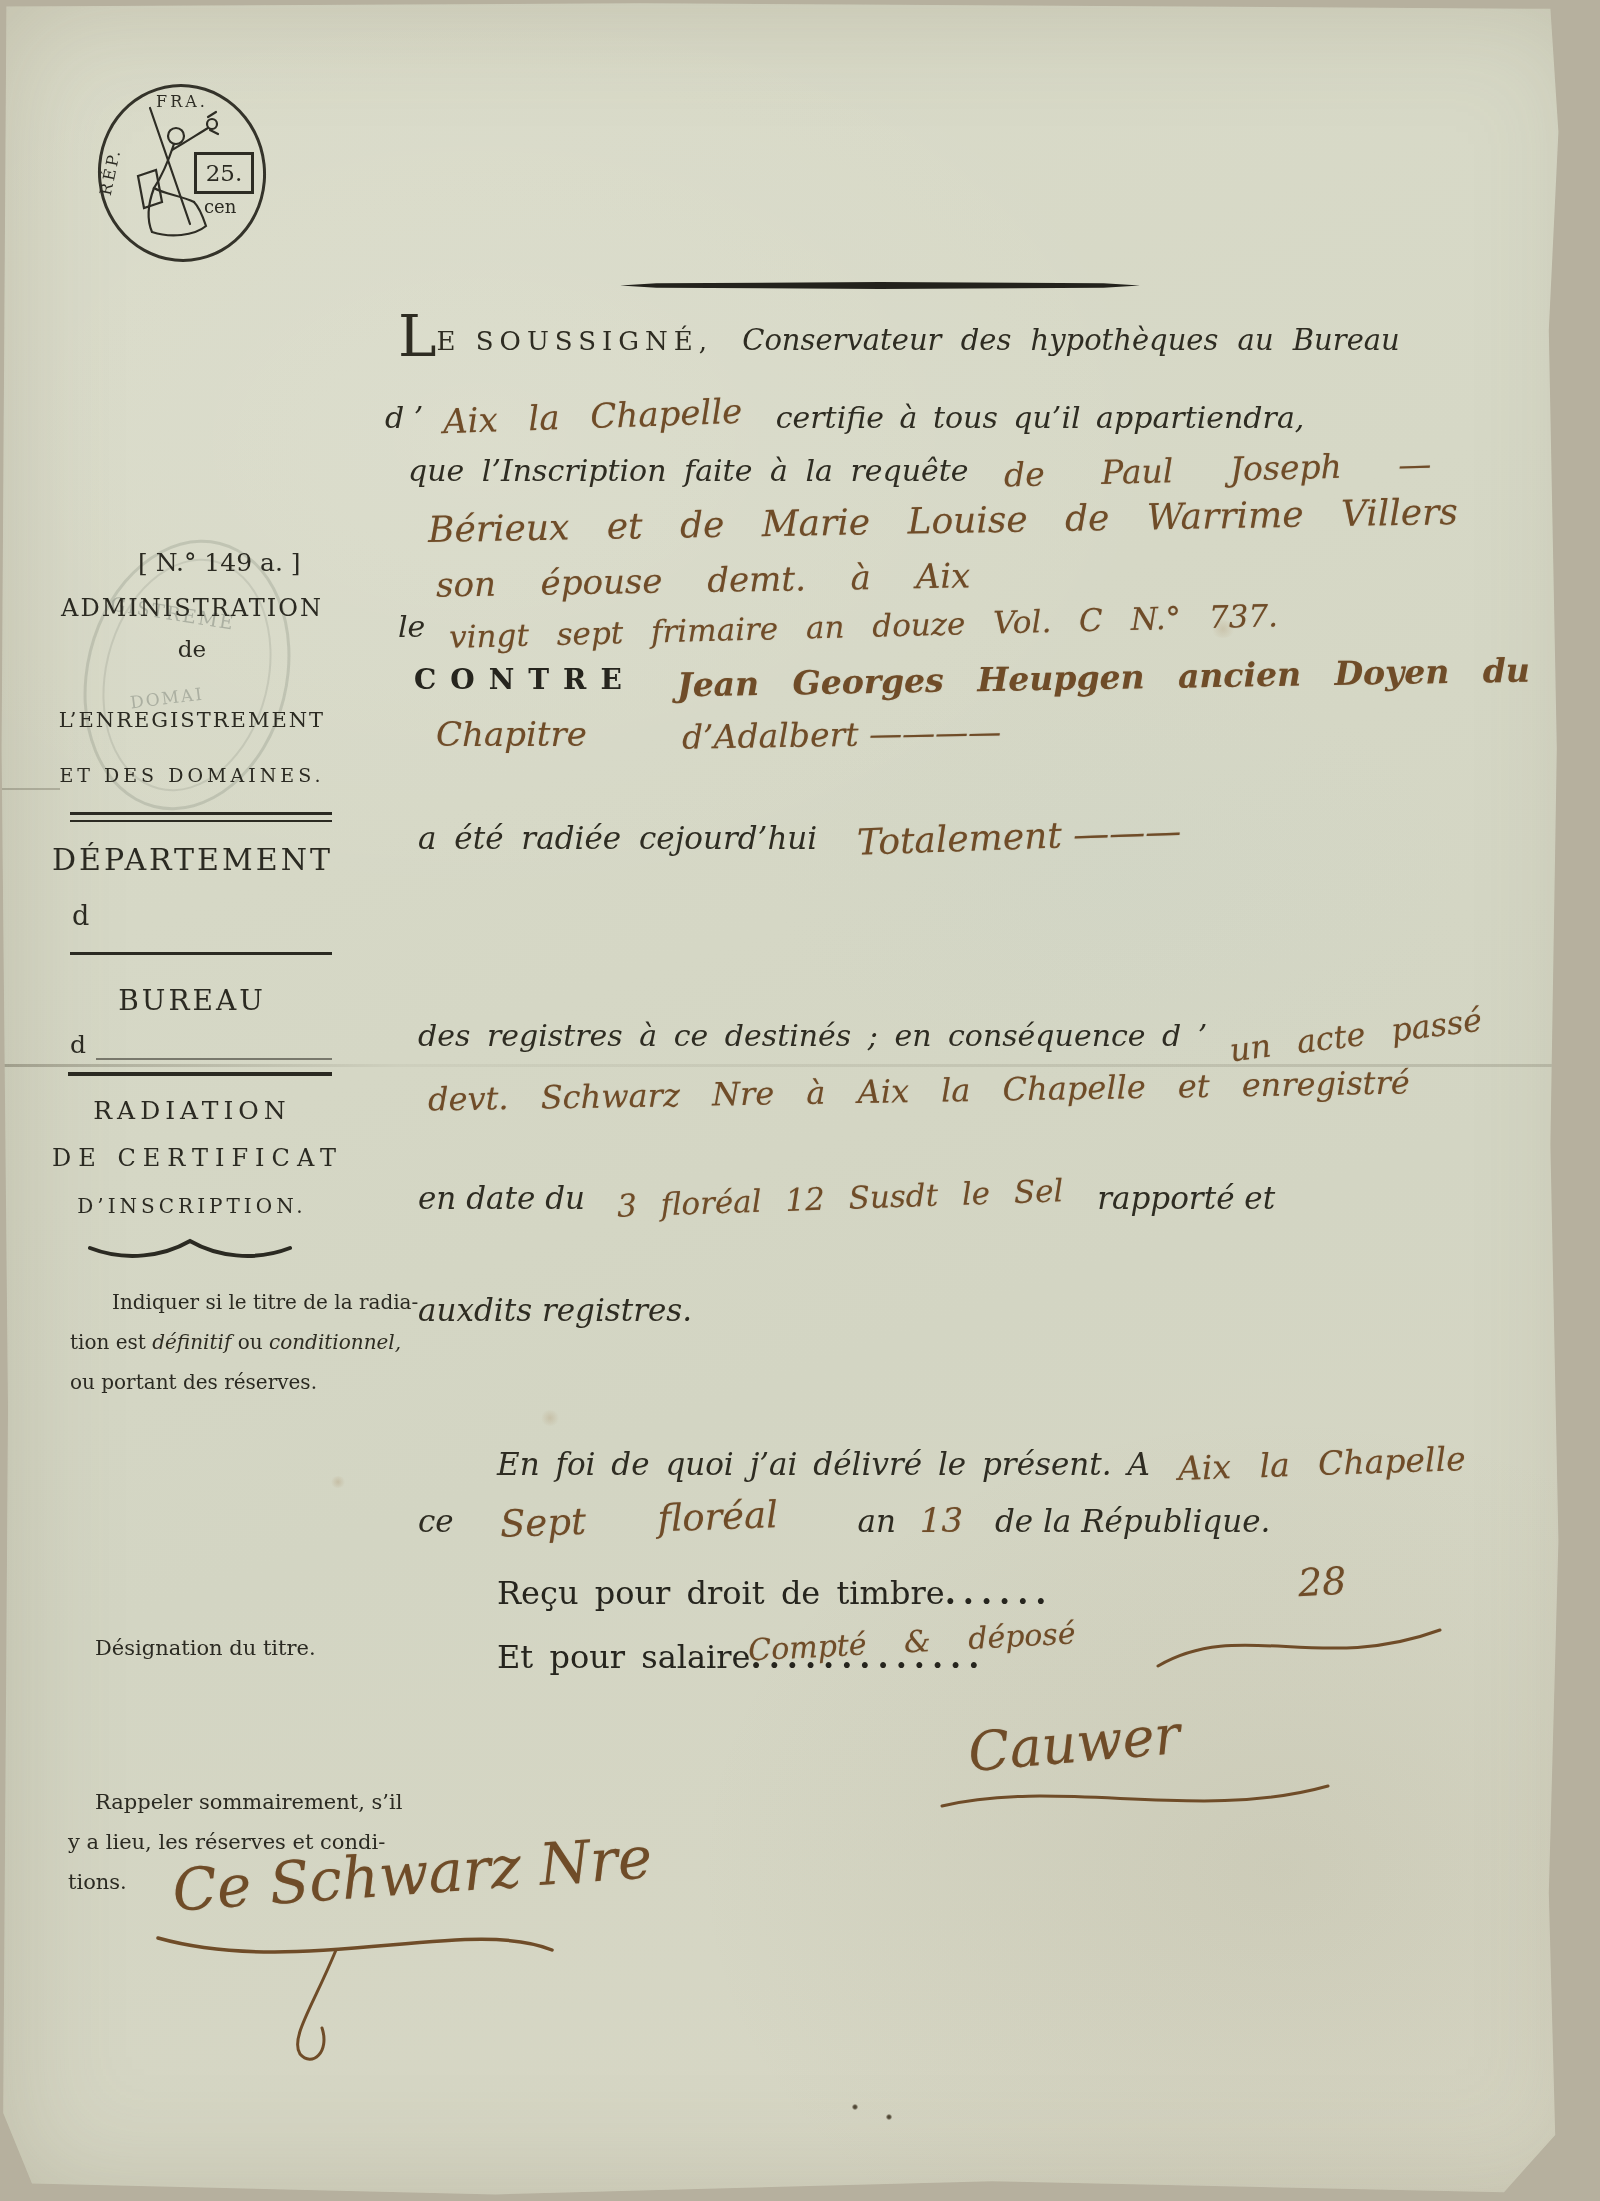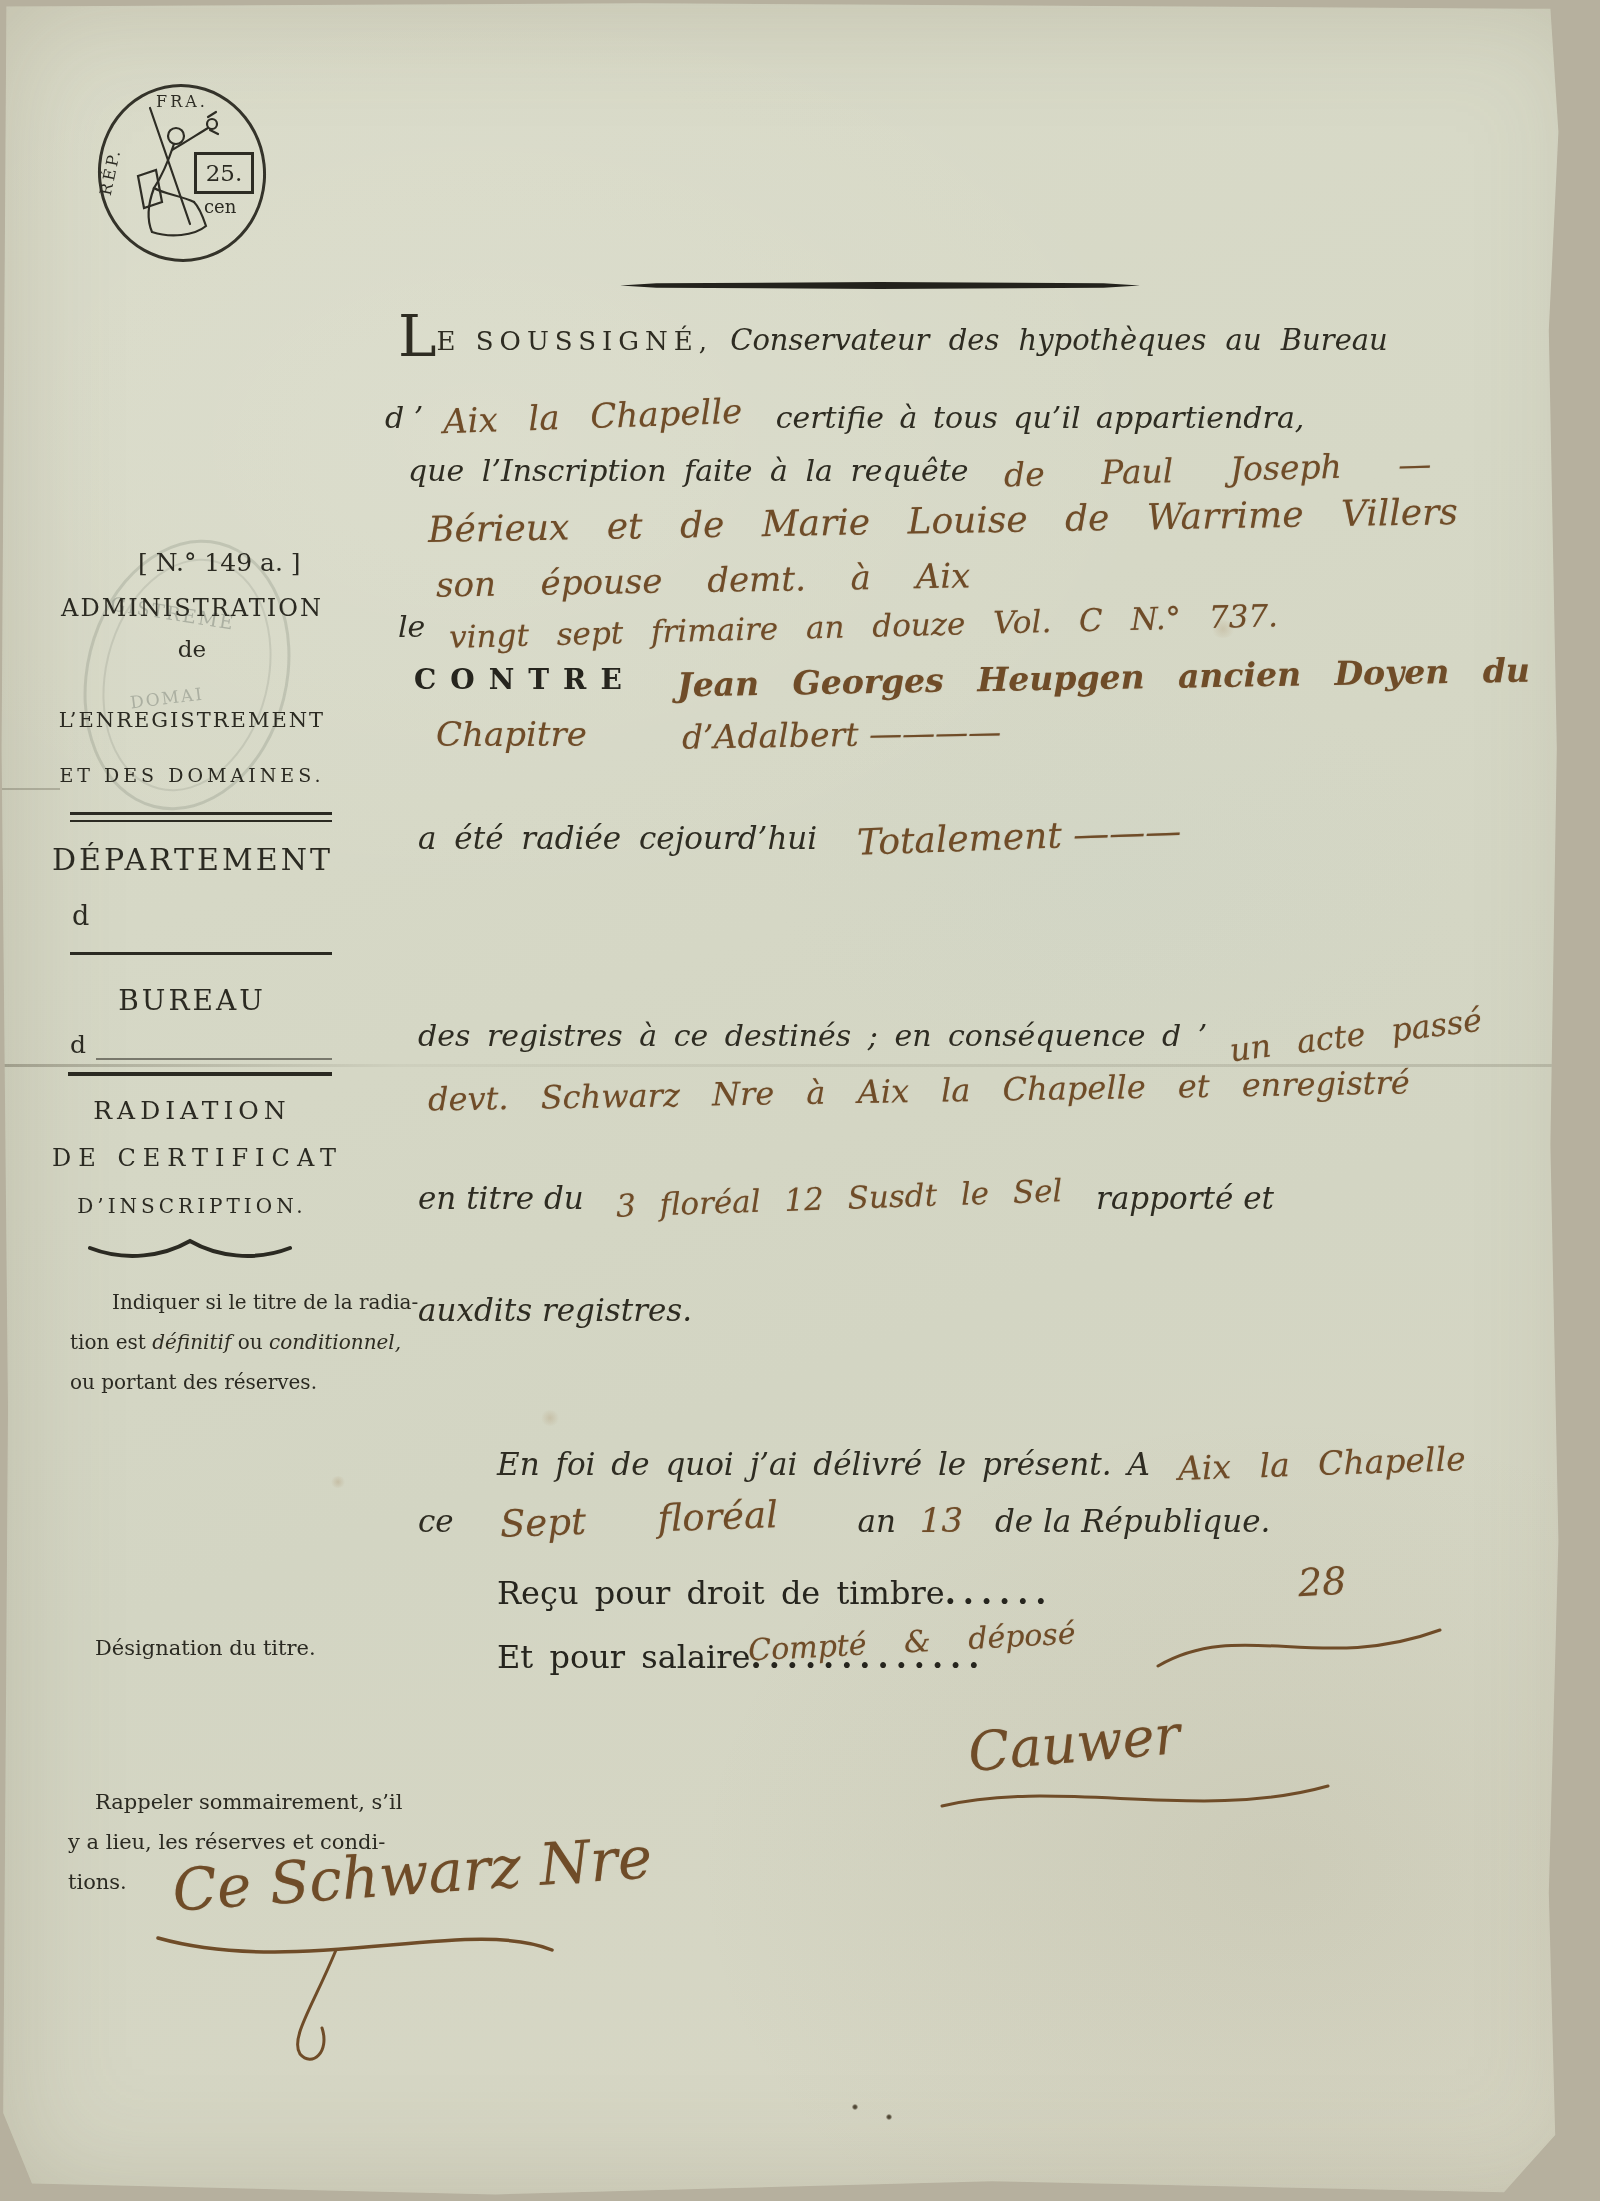--- a/index.html
+++ b/index.html
@@ -101,21 +101,21 @@
     <span>tion est </span><span class="print">définitif</span><span> ou </span><span class="print">conditionnel,</span>
   </div>
   <div class="abs roman" style="left:70px;top:1370px;font-size:20px;color:#2b2a22;">ou portant des réserves.</div>
   <div class="abs roman" style="left:95px;top:1636px;font-size:21px;color:#2b2a22;">Désignation du titre.</div>
   <div class="abs roman" style="left:95px;top:1790px;font-size:21px;color:#2b2a22;">Rappeler sommairement, s’il</div>
   <div class="abs roman" style="left:68px;top:1830px;font-size:21px;color:#2b2a22;">y a lieu, les réserves et condi-</div>
   <div class="abs roman" style="left:68px;top:1870px;font-size:21px;color:#2b2a22;">tions.</div>
 
   <div class="abs print" style="left:398px;top:322px;font-size:29px;">
     <span class="roman" style="font-size:58px;line-height:29px;vertical-align:-6px;">L</span><span class="roman" style="letter-spacing:6px;font-size:26px;">E SOUSSIGNÉ,</span>
-    <span style="word-spacing:10px;margin-left:8px;">Conservateur des hypothèques au Bureau</span>
+    <span style="word-spacing:10px;margin-left:20px;">Conservateur des hypothèques au Bureau</span>
   </div>
 
   <div class="abs" style="left:385px;top:396px;font-size:30px;">
     <span class="print">d ’</span>
     <span class="hw" style="font-size:34px;word-spacing:20px;display:inline-block;transform:rotate(-2deg);margin:0 24px 0 10px;">Aix la Chapelle</span>
     <span class="print" style="word-spacing:6px;">certifie à tous qu’il appartiendra,</span>
   </div>
 
   <div class="abs" style="left:408px;top:450px;font-size:30px;">
     <span class="print" style="word-spacing:8px;">que l’Inscription faite à la requête</span>
@@ -147,21 +147,21 @@
   </div>
 
   <div class="abs" style="left:418px;top:1016px;font-size:30px;">
     <span class="print" style="word-spacing:7px;">des registres à ce destinés ;  en conséquence d ’</span>
     <span class="hw" style="font-size:32px;word-spacing:16px;display:inline-block;transform:rotate(-7deg);margin-left:12px;">un acte passé</span>
   </div>
 
   <div class="abs hw" style="left:428px;top:1072px;font-size:32px;word-spacing:22px;transform:rotate(-1deg);">devt.  Schwarz  Nre  à  Aix  la  Chapelle  et  enregistré</div>
 
   <div class="abs" style="left:418px;top:1180px;font-size:31px;">
-    <span class="print">en titre du</span>
+    <span class="print">en date du</span>
     <span class="hw" style="font-size:31px;word-spacing:14px;display:inline-block;transform:rotate(-2deg);margin:0 24px 0 22px;">3 floréal 12  Susdt  le  Sel</span>
     <span class="print">rapporté et</span>
   </div>
 
 
   <div class="abs print" style="left:418px;top:1292px;font-size:31px;">auxdits registres.</div>
 
   <div class="abs" style="left:497px;top:1444px;font-size:31px;">
     <span class="print" style="word-spacing:6px;">En foi de quoi j’ai délivré le présent. A</span>
     <span class="hw" style="font-size:33px;word-spacing:18px;display:inline-block;transform:rotate(-2deg);margin-left:18px;">Aix la Chapelle</span>

